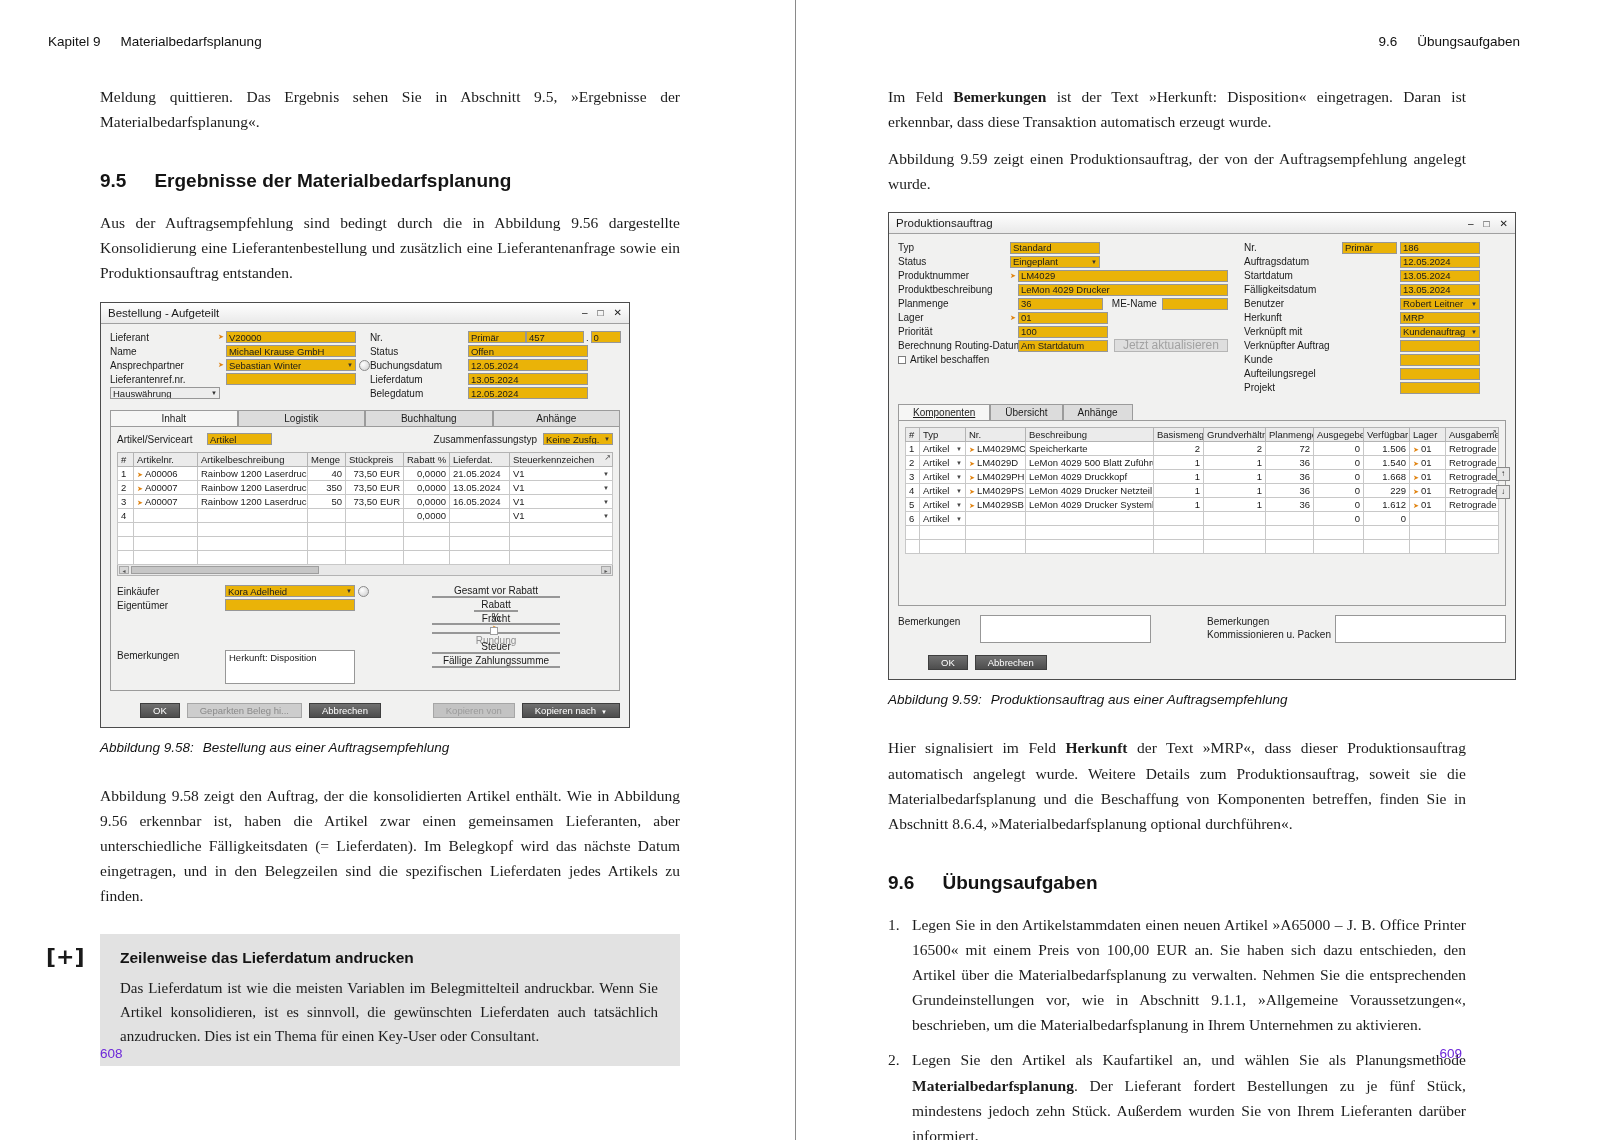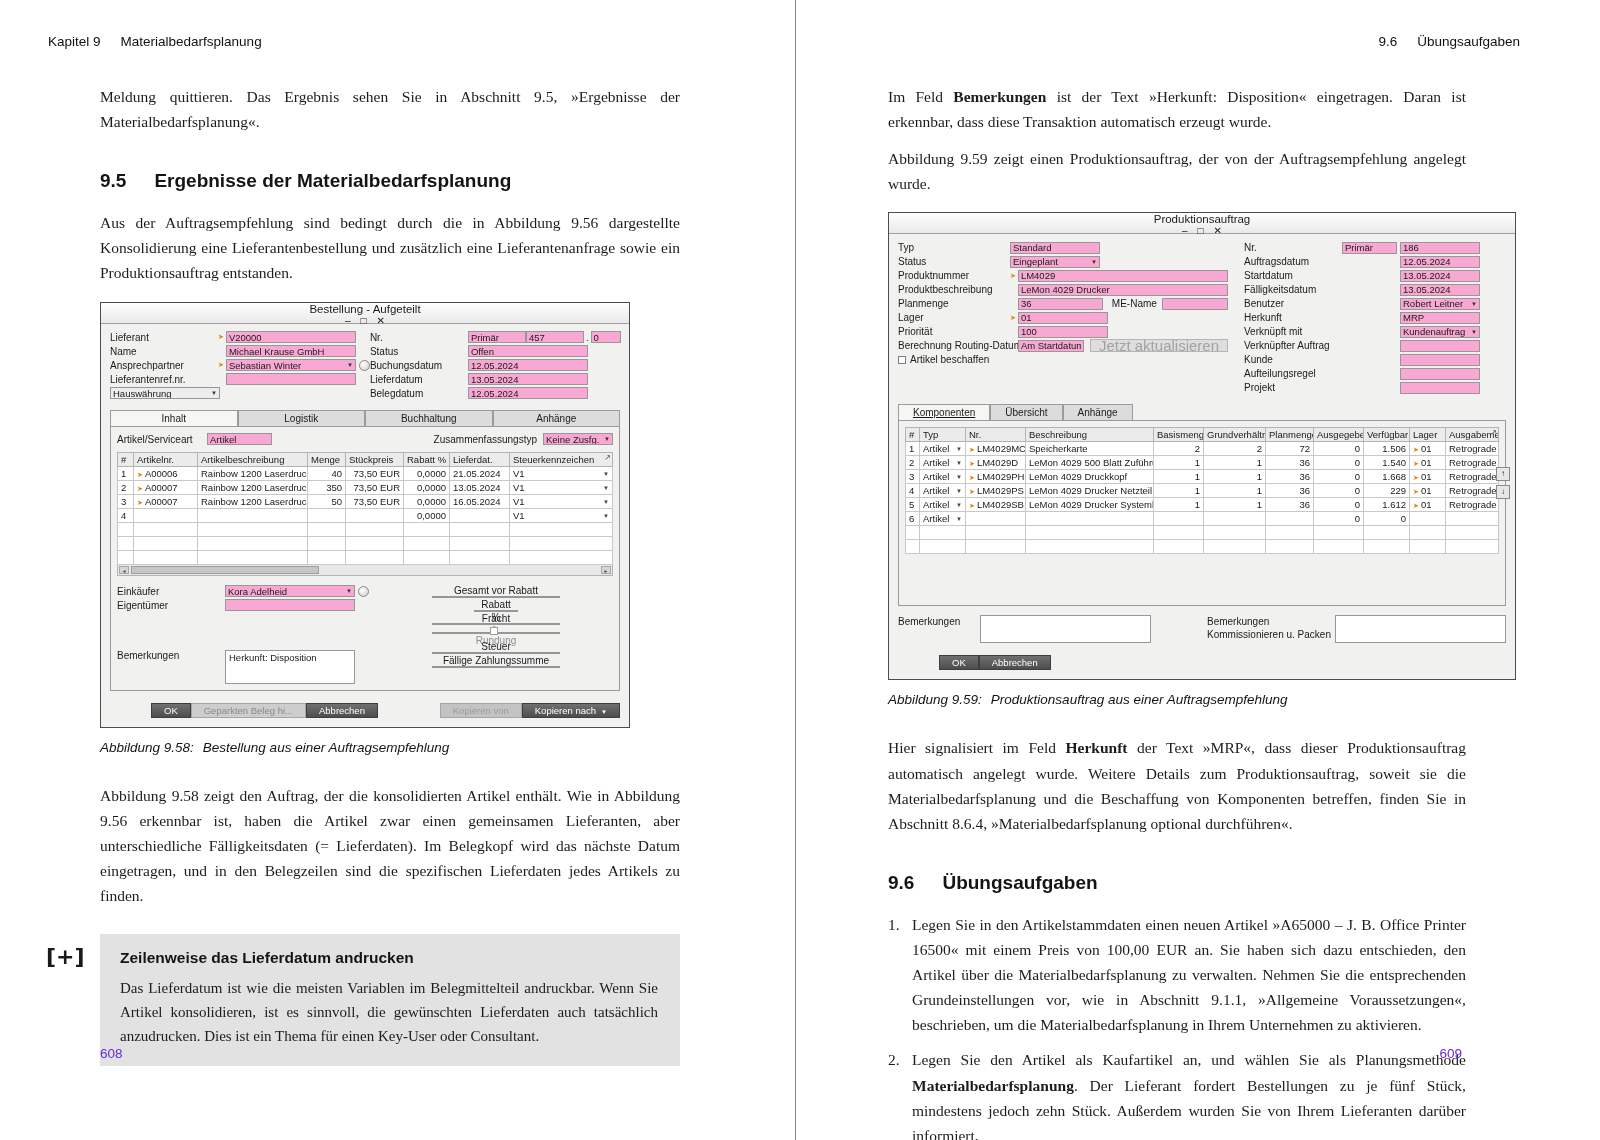--- a/index.html
+++ b/index.html
@@ -37,33 +37,33 @@
   .page-right .page-num{right:138px;}
 
   .ol-item{display:flex;font:15.5px/1.62 "Liberation Serif", serif;text-align:justify;margin:0 0 10px 0;}
   .ol-num{flex:0 0 24px;}
   .ol-body{flex:1;}
 
   
   .sapwin{position:relative;border:1px solid #4c4c4c;background:#f1f1f0;
           font-family:"Liberation Sans", sans-serif;color:#1a1a1a;margin-top:16px;}
   .titlebar{height:21px;display:flex;align-items:center;background:linear-gradient(#ffffff,#e9e9e9);
-            border-bottom:1px solid #a0a0a0;padding:0 7px;font-size:11.5px;flex-direction:column;}
+            border-bottom:1px solid #a0a0a0;padding:0 7px;font-size:11.5px;}
   .titlebar .t{flex:1;}
   .wc{display:flex;gap:10px;font-size:10px;color:#222;align-items:center;}
 
   .formarea{padding:7px 9px 4px 9px;}
   .cols{display:flex;justify-content:space-between;}
   .frow{display:flex;align-items:center;height:13px;margin-bottom:1px;font-size:10px;white-space:nowrap;}
   .flabel{font-size:10px;color:#1a1a1a;}
   .lab110{width:108px;flex:0 0 108px;}
   .lab100{width:98px;flex:0 0 98px;}
   .lab112{width:112px;flex:0 0 112px;}
 
-  .inp{background:#f9a8d4;border:1px solid #979797;height:12px;font-size:9.5px;
+  .inp{background:#eab308;border:1px solid #979797;height:12px;font-size:9.5px;
        display:flex;align-items:center;padding:0 2px;overflow:hidden;white-space:nowrap;}
   .inp .txt{flex:1;overflow:hidden;white-space:nowrap;}
   .inp .txt.right{text-align:right;}
   .ddarrow{flex:0 0 auto;font-size:6px;color:#333;margin-left:2px;}
   .larr{color:#e0820e;font-size:7px;margin-right:2px;flex:0 0 auto;}
   .larr-out{color:#e0820e;font-size:7px;margin-right:2px;}
   .cicon{width:11px;height:11px;flex:0 0 11px;border-radius:50%;border:1px solid #8a8a8a;
          background:radial-gradient(circle at 35% 35%, #ffffff, #cccccc);margin-left:3px;}
   .dotsep{margin:0 2px;font-size:9.5px;}
 
@@ -119,38 +119,38 @@
 
   .lower{display:flex;margin-top:9px;font-size:10px;}
   .lower-left{width:262px;flex:0 0 262px;}
   .lower-right{flex:1;}
   .trow{display:flex;align-items:center;height:13px;margin-bottom:1px;font-size:10px;flex-direction:column;}
   .trow .tlabel{flex:1;}
   .chk{width:8px;height:8px;border:1px solid #7d7d7d;background:#fff;margin-right:4px;flex:0 0 8px;}
   .chk-dim{border-color:#9f9f9f;}
   .bem-box{background:#fff;border:1px solid #979797;width:130px;height:34px;font-size:9.5px;padding:1px 3px;}
 
-  .btnrow{display:flex;align-items:center;margin:12px 9px 9px 26px;padding-left:24px;}
+  .btnrow{display:flex;align-items:center;gap:7px;margin:12px 9px 9px 15px;padding-left:24px;}
   .btn{font-size:9.5px;height:15px;line-height:13px;padding:0 12px;border:1px solid #3e3e3e;
        background:linear-gradient(#707070,#4d4d4d);color:#fff;white-space:nowrap;}
   .btn.dim{background:#cdcdcd;color:#8a8a8a;border-color:#a6a6a6;}
   .btn.ghost{background:#c3c3c3;color:#9b9b9b;border-color:#a6a6a6;}
   .btn .bv{font-size:6px;margin-left:5px;}
   .spacer{flex:1;}
 
   .updown{position:absolute;right:5px;top:254px;display:flex;flex-direction:column;gap:4px;}
   .sqbtn{width:14px;height:14px;border:1px solid #8a8a8a;background:#e7e7e7;font-size:8px;
          line-height:12px;text-align:center;color:#222;}
 
   .prod-bottom{display:flex;margin:9px 9px 0 9px;font-size:10px;}
   .pb-label{width:82px;flex:0 0 82px;padding-top:1px;}
   .pb-label2{width:128px;flex:0 0 128px;padding-top:1px;line-height:1.25;}
   .pb-box{background:#fff;border:1px solid #979797;width:185px;height:28px;}
   .pb-gap{width:56px;flex:0 0 56px;}
-  .disbtn{font-size:15px;height:13px;line-height:11px;padding:0 8px;border:1px solid #b5b5b5;
+  .disbtn{font-size:12px;height:13px;line-height:11px;padding:0 8px;border:1px solid #b5b5b5;
           background:#dedede;color:#a2a2a2;margin-left:6px;white-space:nowrap;}
 </style>
 </head>
 <body>
 
 <div class="spread">
   <div class="divider"></div>
 
   <div class="page-left">
     <div class="running-head">

